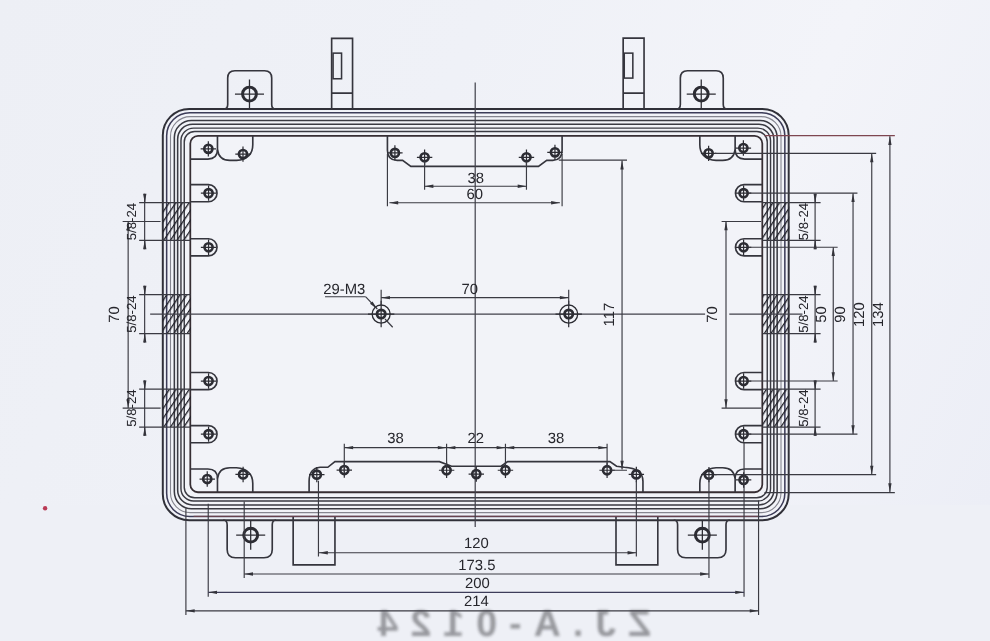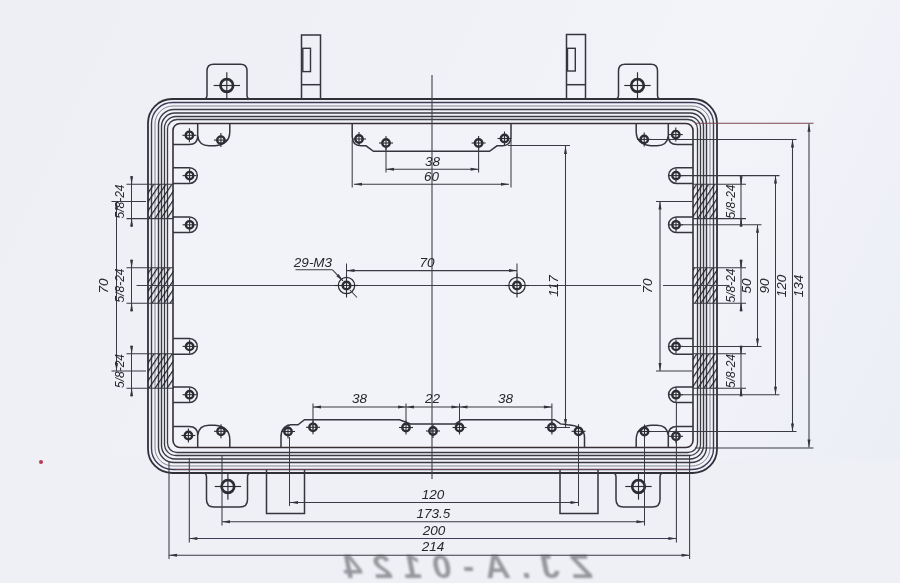--- a/index.html
+++ b/index.html
@@ -1,17 +1,17 @@
 <!DOCTYPE html>
 <html><head>
 <meta charset="utf-8">
 <style>
 html,body{margin:0;padding:0;}
 body{width:900px;height:583px;overflow:hidden;background:#eef0f6;font-family:"Liberation Sans", sans-serif;}
-#wrap{position:relative;width:900px;height:459px;background:linear-gradient(115deg,#edeff5 0%,#eff1f7 40%,#f3f4f9 70%,#eceef6 100%);font-style:italic;}
+#wrap{position:relative;width:900px;height:459px;background:linear-gradient(115deg,#edeff5 0%,#eff1f7 40%,#f3f4f9 70%,#eceef6 100%);}
 svg{position:absolute;left:0;top:0;filter:blur(0.32px);}
 text{font-family:"Liberation Sans", sans-serif;fill:#26262c;}
 </style>
 </head>
 <body>
 <div id="wrap">
 <svg width="900" height="583" viewBox="0 0 900 583">
 <defs>
 <filter id="wmb" x="-30%" y="-30%" width="160%" height="160%">
           <feGaussianBlur stdDeviation="1.3"></feGaussianBlur>

